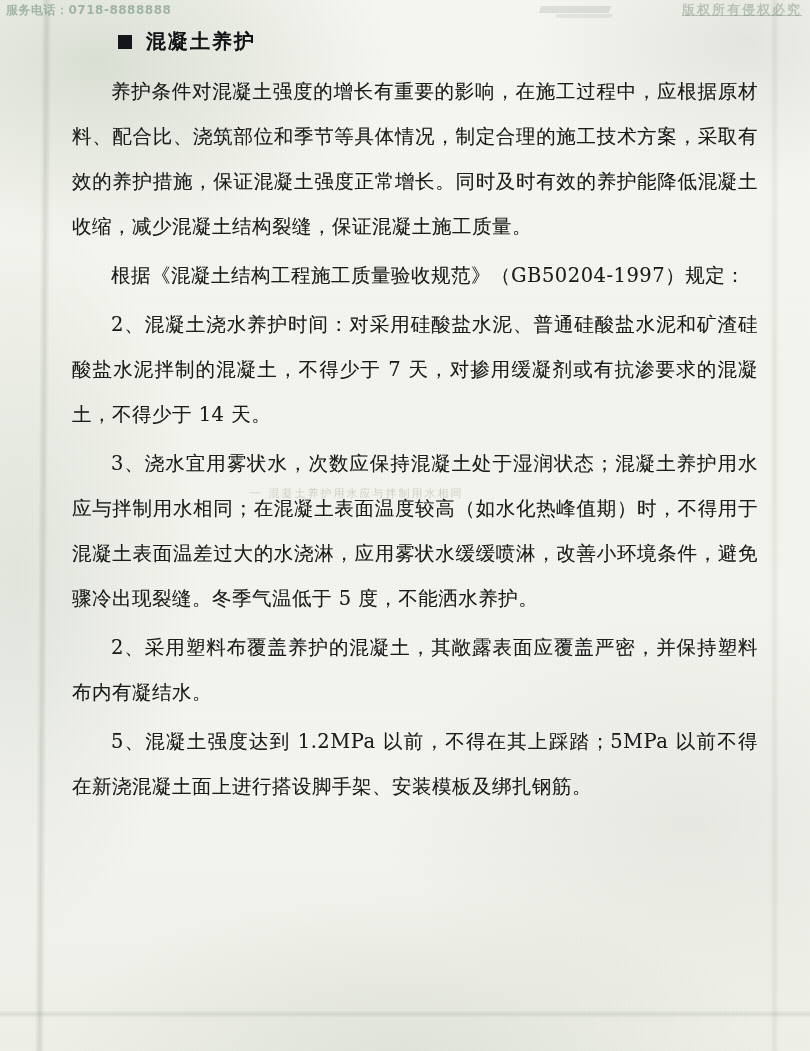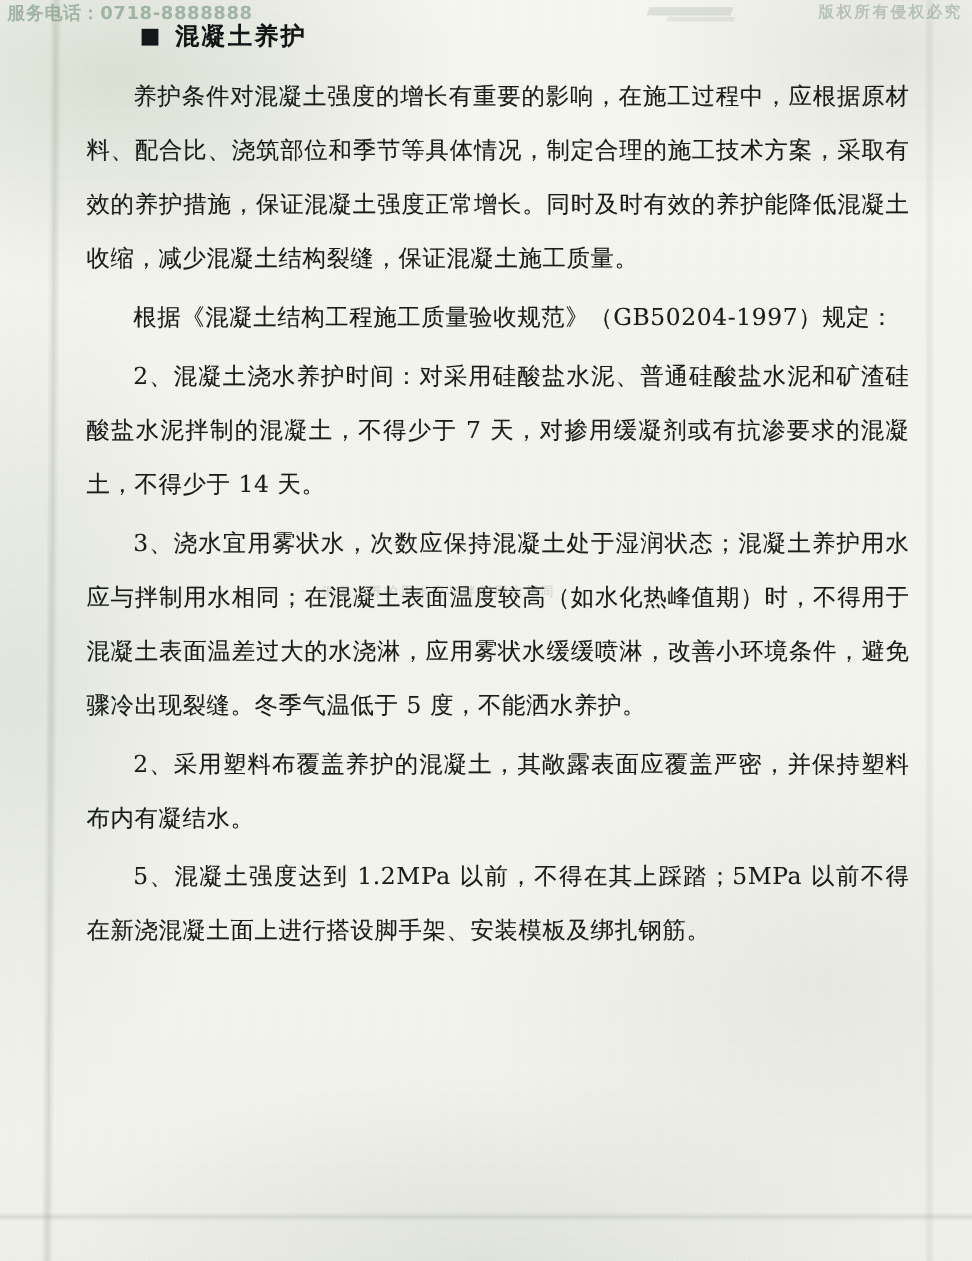--- a/index.html
+++ b/index.html
@@ -63,22 +63,22 @@
     pointer-events: none;
     overflow: hidden;
   }
   .ghost-text {
     position: absolute;
     font-family: "DejaVu Sans", sans-serif;
     white-space: nowrap;
     color: rgba(80,110,90,0.35);
     font-weight: bold;
   }
-  .ghost-left { left: 6px; top: 2px; font-size: 15px; letter-spacing: .5px; color: rgba(60,105,80,0.40); }
-  .ghost-right { right: 8px; top: 1px; font-size: 13px; letter-spacing: 2px; color: rgba(85,115,95,0.33); }
+  .ghost-left { left: 6px; top: 2px; font-size: 12px; letter-spacing: .5px; color: rgba(60,105,80,0.40); }
+  .ghost-right { right: 8px; top: 1px; font-size: 13px; letter-spacing: 2px; color: rgba(85,115,95,0.33); text-decoration: underline; }
   .ghost-bar {
     position: absolute;
     left: 540px; top: 6px; width: 70px; height: 7px;
     background: rgba(150,160,150,0.25);
     transform: skewX(-20deg);
   }
   .ghost-bar2 {
     position: absolute;
     left: 556px; top: 14px; width: 56px; height: 4px;
     background: rgba(150,160,150,0.18);
@@ -95,21 +95,21 @@
     font-size: 11px;
     letter-spacing: 2px;
     color: rgba(120,135,120,0.30);
     white-space: nowrap;
     pointer-events: none;
   }
 
   
   .content {
     position: relative;
-    padding: 7px 52px 0 56px;
+    padding: 18px 52px 0 56px;
     color: #1d1f1d;
   }
 
   .heading {
     display: flex;
     align-items: center;
     gap: 14px;
     margin: 10px 0 14px 62px;
   }
   .bullet-square {

